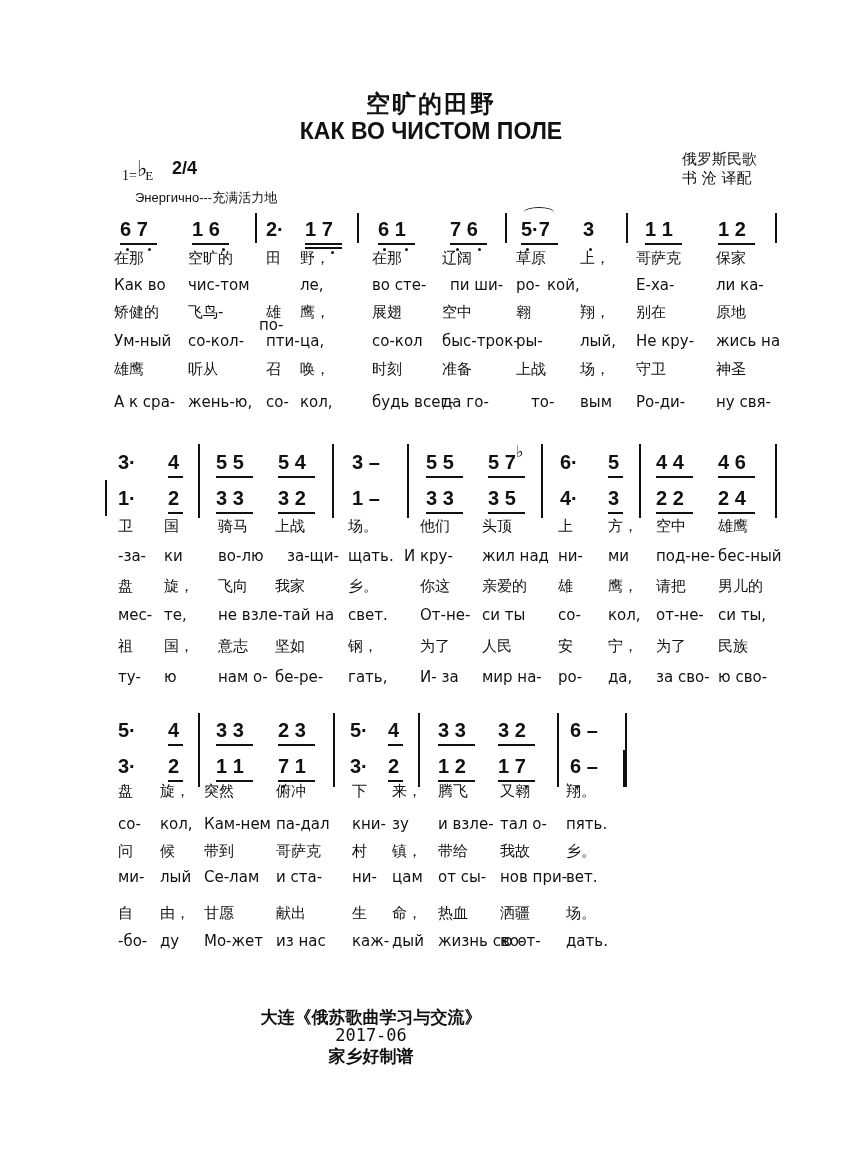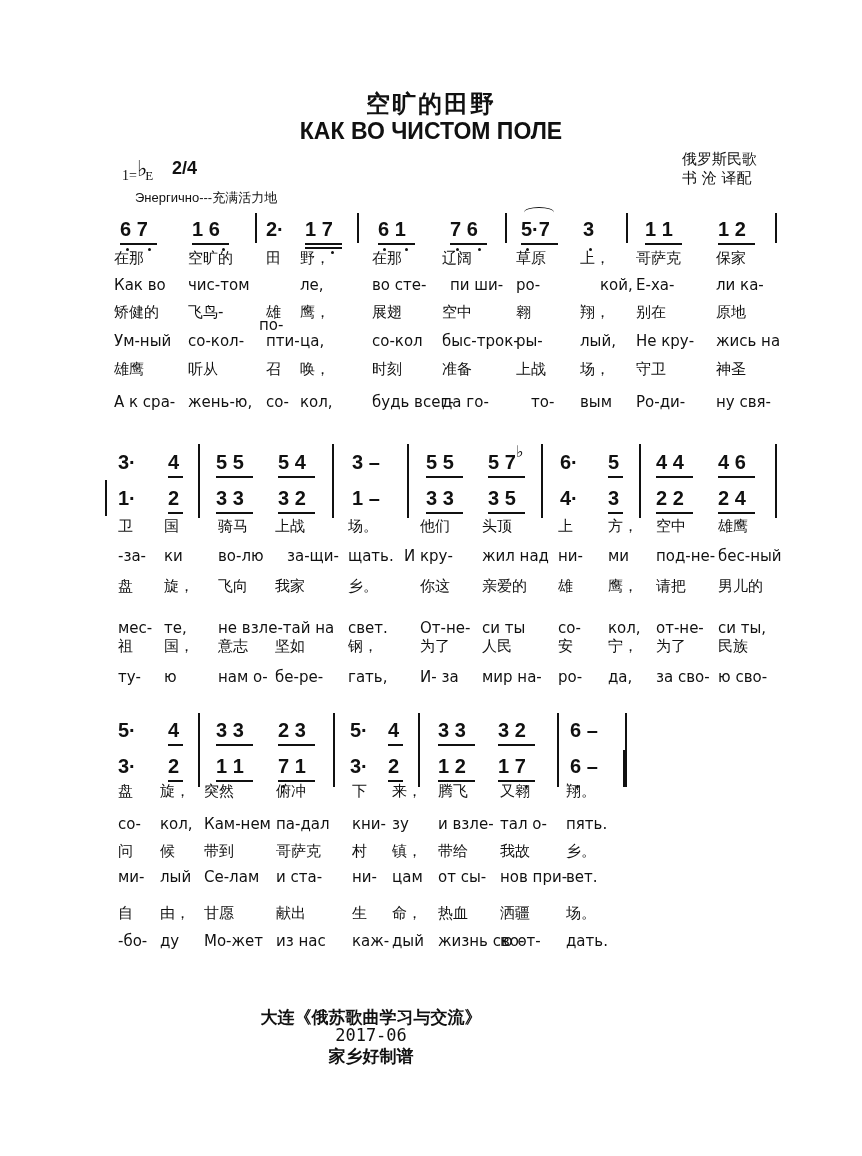--- a/index.html
+++ b/index.html
@@ -98,21 +98,21 @@
         <span style="left: 716px;">保家</span>
       </div>
       <div class="lyric-row" style="top: 276px; left: 0px; width: 862px; height: 20px;">
         <span style="left: 114px;">Как во</span>
         <span style="left: 188px;">чис-том</span>
         <span style="left: 259px; margin-top: 40px;">по-</span>
         <span style="left: 300px;">ле,</span>
         <span style="left: 372px;">во сте-</span>
         <span style="left: 450px;">пи ши-</span>
         <span style="left: 516px;">ро-</span>
-        <span style="left: 600px;">кой,</span>
+        <span style="left: 547px;">кой,</span>
         <span style="left: 636px;">Е-ха-</span>
         <span style="left: 716px;">ли ка-</span>
       </div>
       <div class="lyric-row" style="top: 303px; left: 0px; width: 862px; height: 20px;">
         <span style="left: 114px;">矫健的</span>
         <span style="left: 188px;">飞鸟-</span>
         <span style="left: 266px;">雄</span>
         <span style="left: 300px;">鹰，</span>
         <span style="left: 372px;">展翅</span>
         <span style="left: 442px;">空中</span>
@@ -241,21 +241,21 @@
         <span style="left: 218px;">飞向</span>
         <span style="left: 275px;">我家</span>
         <span style="left: 348px;">乡。</span>
         <span style="left: 420px;">你这</span>
         <span style="left: 482px;">亲爱的</span>
         <span style="left: 558px;">雄</span>
         <span style="left: 608px;">鹰，</span>
         <span style="left: 656px;">请把</span>
         <span style="left: 718px;">男儿的</span>
       </div>
-      <div class="lyric-row" style="top: 606px; left: 0px; width: 729px; height: 20px; margin-top: 13px;">
+      <div class="lyric-row" style="top: 606px; left: 0px; width: 729px; height: 20px;">
         <span style="left: 118px;">мес-</span>
         <span style="left: 164px;">те,</span>
         <span style="left: 218px; text-align: center;">не взле-тай на</span>
         <span style="left: 275px;"></span>
         <span style="left: 348px;">свет.</span>
         <span style="left: 420px;">От-не-</span>
         <span style="left: 482px;">си ты</span>
         <span style="left: 558px;">со-</span>
         <span style="left: 608px;">кол,</span>
         <span style="left: 656px;">от-не-</span>

